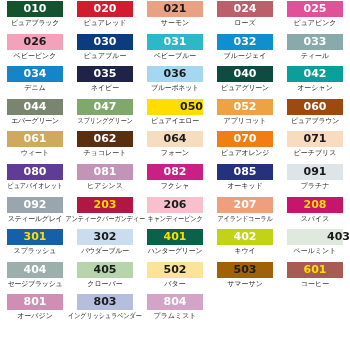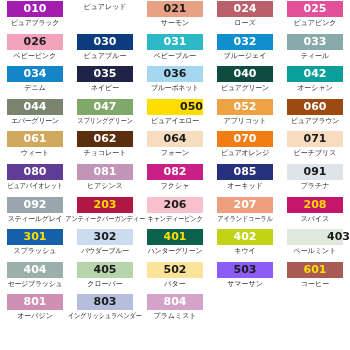--- a/index.html
+++ b/index.html
@@ -58,26 +58,29 @@
   }
   .label.sq2 {
     transform: scaleX(0.86);
   }
 </style>
 </head>
 <body>
 
 <div id="grid">
     <div class="cell">
-      <div class="swatch" style="background: #a21caf; text-align: center;">
+      <div class="swatch" style="background: #14532d; text-align: center;">
         <span class="code" style="color: rgb(255, 255, 255);">010</span>
       </div>
       <div class="label sq">ピュアブラック</div>
     </div>
     <div class="cell">
+      <div class="swatch" style="background: rgb(208, 28, 46);">
+        <span class="code" style="color: rgb(255, 255, 255);">020</span>
+      </div>
       <div class="label">ピュアレッド</div>
     </div>
     <div class="cell">
       <div class="swatch" style="background: rgb(232, 161, 132);">
         <span class="code" style="color: rgb(26, 26, 26);">021</span>
       </div>
       <div class="label">サーモン</div>
     </div>
     <div class="cell">
       <div class="swatch" style="background: rgb(185, 96, 106);">
@@ -313,21 +316,21 @@
       </div>
       <div class="label">クローバー</div>
     </div>
     <div class="cell">
       <div class="swatch" style="background: rgb(251, 228, 154);">
         <span class="code" style="color: rgb(26, 26, 26);">502</span>
       </div>
       <div class="label">バター</div>
     </div>
     <div class="cell">
-      <div class="swatch" style="background: #8b5cf6;">
+      <div class="swatch" style="background: #a16207;">
         <span class="code" style="color: rgb(26, 26, 26);">503</span>
       </div>
       <div class="label">サマーサン</div>
     </div>
     <div class="cell">
       <div class="swatch" style="background: rgb(168, 91, 82);">
         <span class="code" style="color: rgb(255, 221, 0);">601</span>
       </div>
       <div class="label">コーヒー</div>
     </div>

